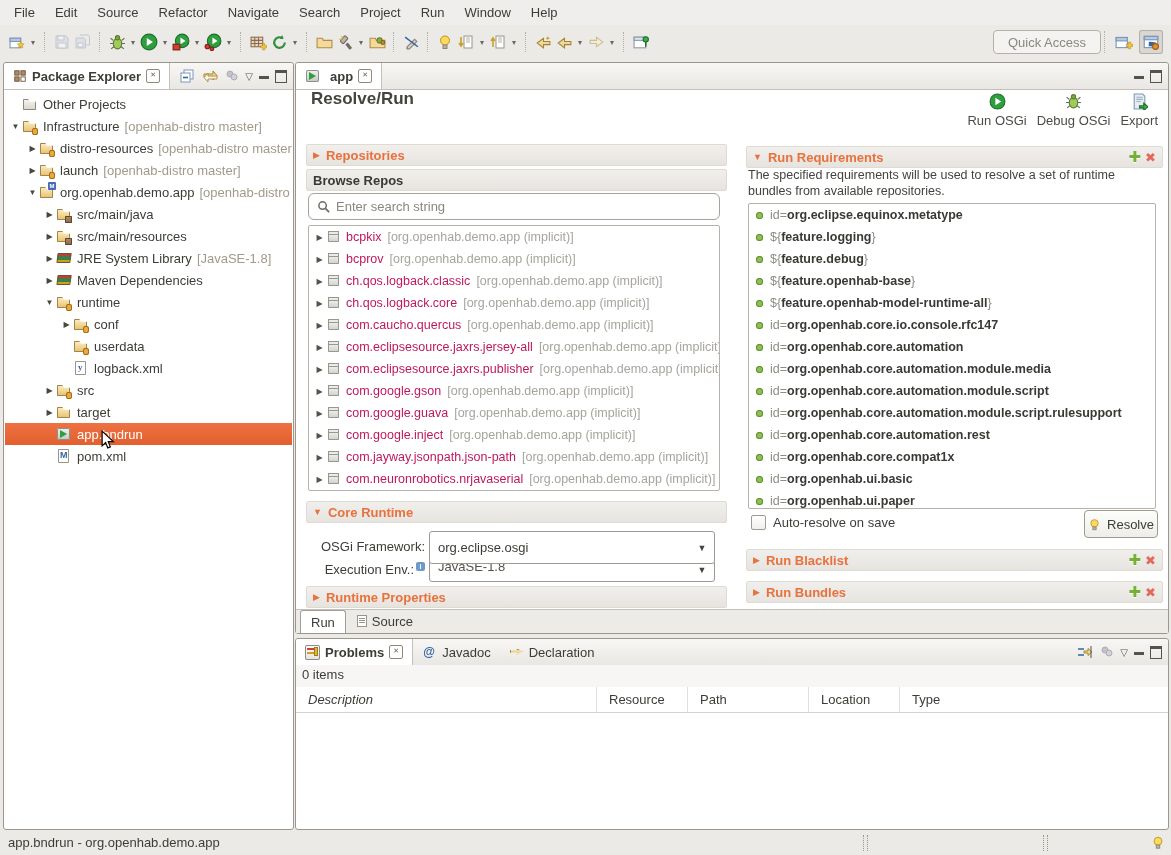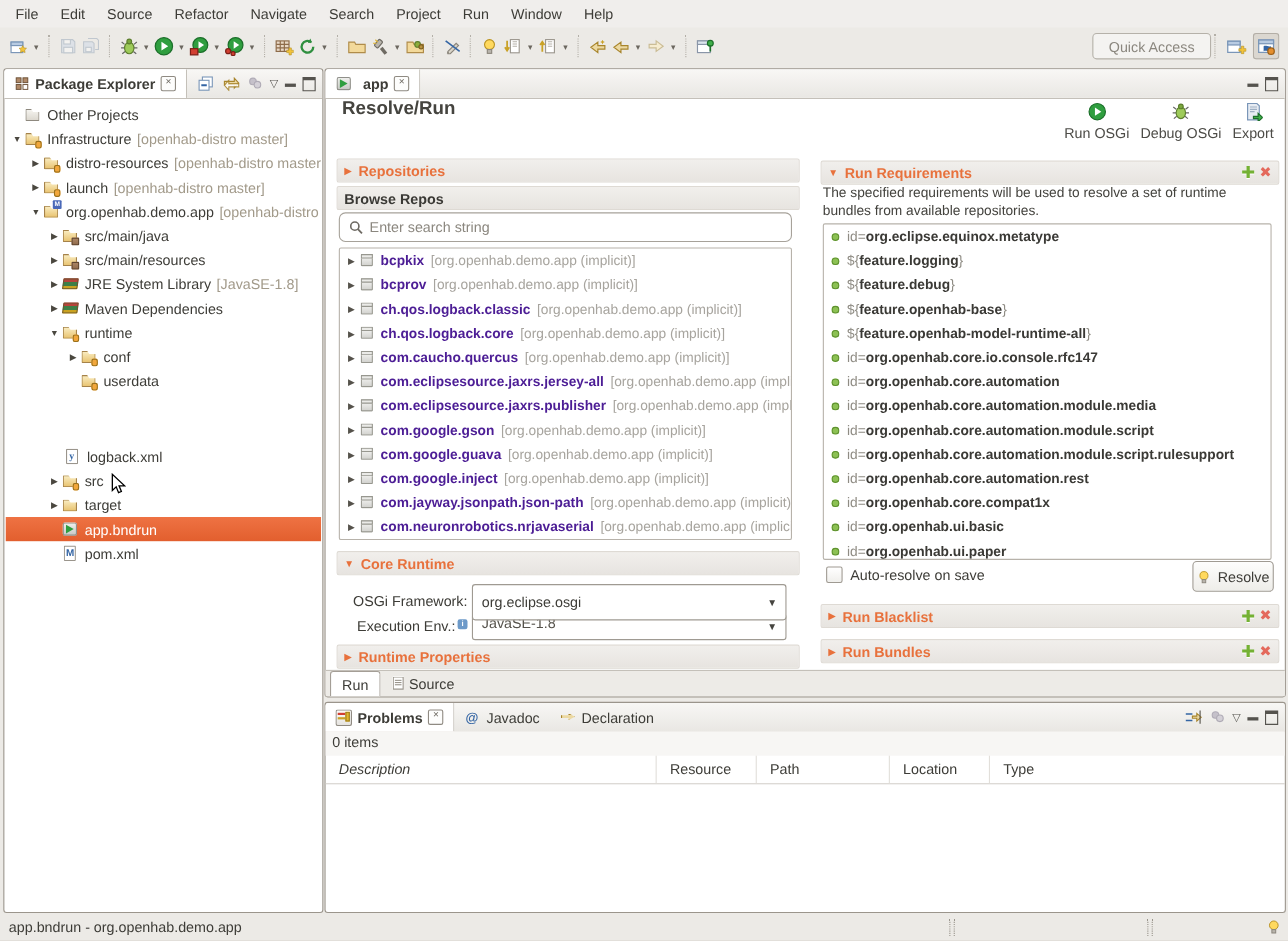--- a/index.html
+++ b/index.html
@@ -84,21 +84,21 @@
   .sec .tw{font-size:9px;margin-right:6px;color:#e8713c;}
   .sec .ticons{margin-left:auto;display:flex;align-items:center;gap:4px;}
   .plus{color:#74b134;font-weight:bold;font-size:15px;text-shadow:0 1px 0 #fff;}
   .delx{color:#e4695c;font-weight:bold;font-size:13px;}
   .subhdr{color:#3a3935;}
   .search{position:absolute;display:flex;align-items:center;gap:6px;background:#fff;
           border:1px solid #a7a29a;border-radius:6px;padding:0 8px;}
   .search .ph{color:#8b877f;}
   .listbox{position:absolute;background:#fff;border:1px solid #b7b2aa;border-radius:2px;overflow:hidden;}
   .rrow{display:flex;align-items:center;height:22px;padding-left:4px;white-space:nowrap;overflow:hidden;font-size:12.5px;}
-  .rname{font-weight:bold;color:#4c1d95;}
+  .rname{font-weight:normal;color:#be185d;}
   .rdecor{margin-left:6px;color:#a7a49e;}
   .qrow{display:flex;align-items:center;height:22px;padding-left:7px;white-space:nowrap;overflow:hidden;font-size:12.5px;}
   .bullet{width:7px;height:7px;border-radius:50%;background:#8cc153;box-shadow:inset 0 0 0 1px #5f9130;margin-right:7px;flex:none;}
   .qpre{color:#8f8c84;}
   .qname{font-weight:bold;color:#3a3935;}
   .desc{position:absolute;color:#44433e;font-size:12.5px;line-height:1.3;}
   .flabel{position:absolute;text-align:right;color:#3d3c37;}
   .combo{position:absolute;background:#fff;border:1px solid #9f9a92;border-radius:3px;display:flex;align-items:center;}
   .combo .val{padding-left:8px;flex:1;overflow:hidden;white-space:nowrap;}
   .combo .arr{width:24px;text-align:center;font-size:9px;color:#45443f;}
@@ -445,21 +445,21 @@
           <span class="ti tree-icon ic-folder-git fold bdg"></span>
           <span class="tlabel">conf</span>
           <span class="tdecor"></span>
         </div>
         <div class="trow" style="padding-left: 55px;">
           <span class="twist"></span>
           <span class="ti tree-icon ic-folder-git fold bdg"></span>
           <span class="tlabel">userdata</span>
           <span class="tdecor"></span>
         </div>
-        <div class="trow" style="padding-left: 40px; margin-top: 47px;">
+        <div class="trow" style="padding-left: 55px;">
           <span class="twist"></span>
           <span class="ti tree-icon ic-xml-file"></span>
           <span class="tlabel">logback.xml</span>
           <span class="tdecor"></span>
         </div>
         <div class="trow x-collapsed" style="padding-left: 38px;">
           <span class="twist"></span>
           <span class="ti tree-icon ic-folder-git fold bdg"></span>
           <span class="tlabel">src</span>
           <span class="tdecor"></span>

